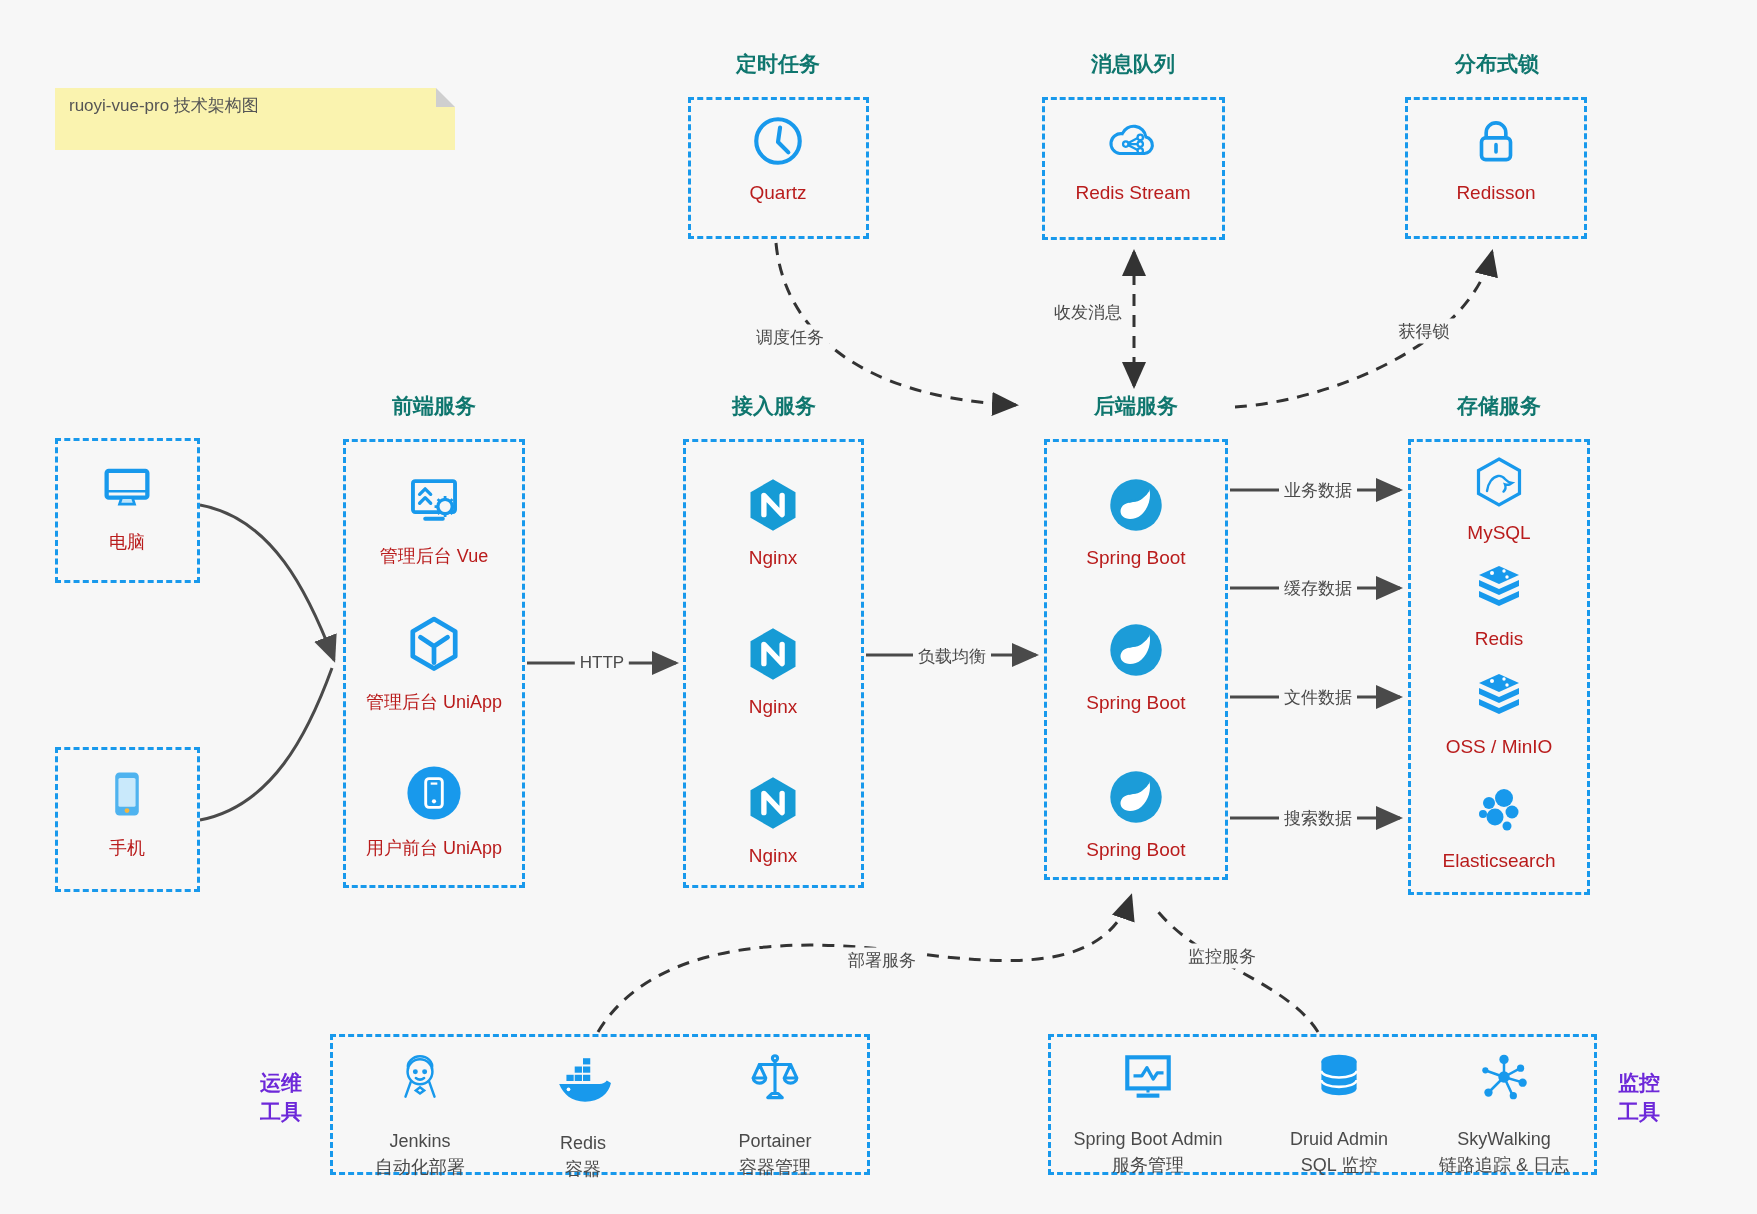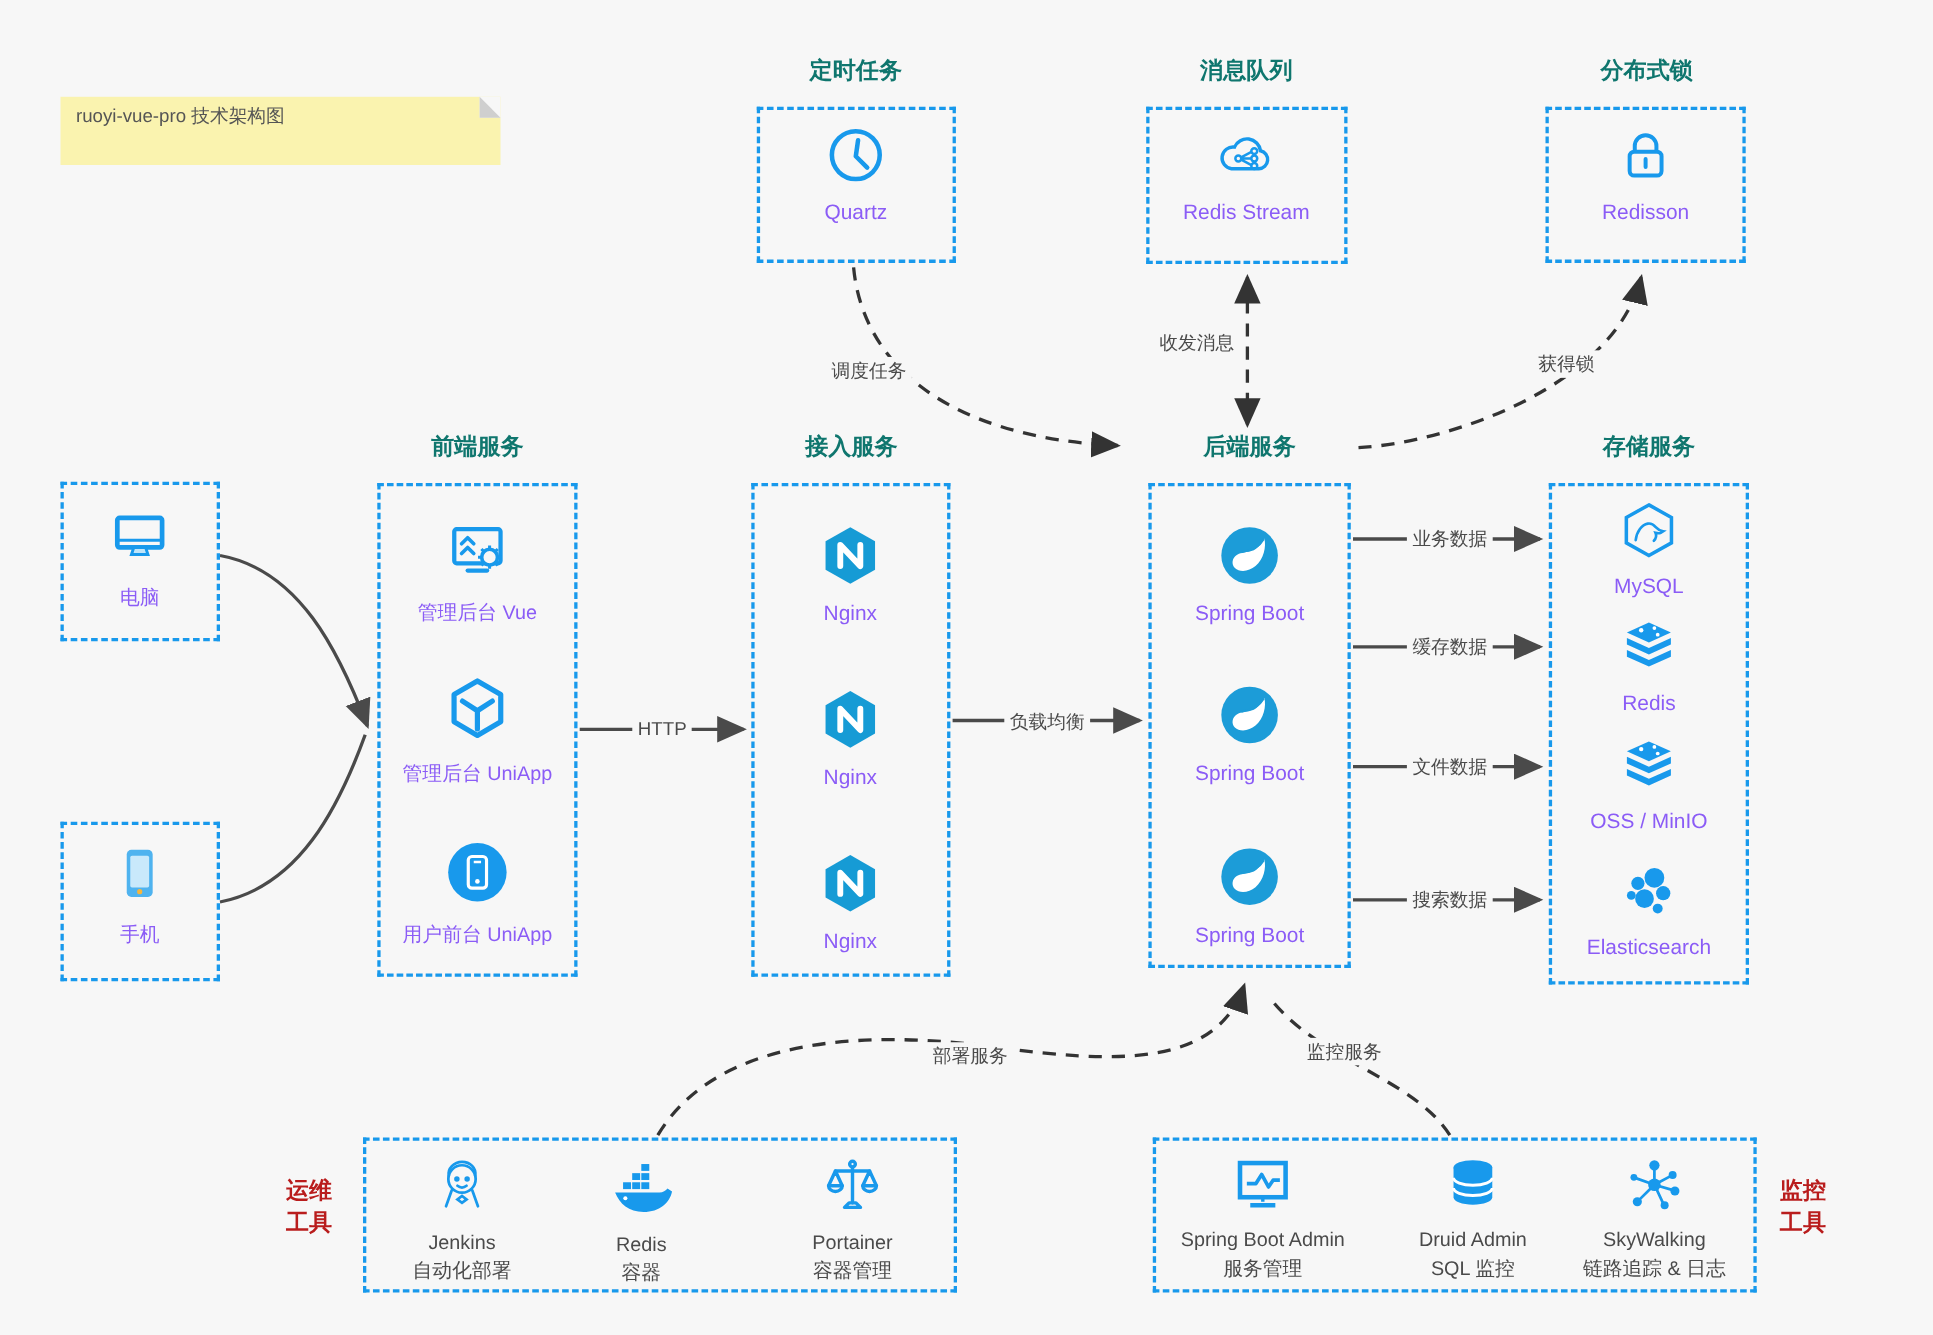--- a/index.html
+++ b/index.html
@@ -16,28 +16,28 @@
     background:#FAF3AF;color:#555;font-size:17px;line-height:27px;
     padding:4px 0 0 14px;box-sizing:border-box;
   }
   .note .fold{position:absolute;top:0;right:0;width:0;height:0;
     border-top:19px solid #F7F7F7;border-left:19px solid #CFCFCF;}
   .gtitle{
     position:absolute;transform:translateX(-50%);
     color:#0f766e;font-size:21px;font-weight:bold;white-space:nowrap;
   }
   .side{
-    position:absolute;color:#b91c1c;font-size:21px;font-weight:bold;
+    position:absolute;color:#6d28d9;font-size:21px;font-weight:bold;
     line-height:29px;white-space:pre-line;text-align:center;
   }
   .gbox{position:absolute;border:3px dashed #1899EC;box-sizing:border-box;}
   .node{position:absolute;width:190px;transform:translateX(-50%);text-align:center;}
   .node .icon{display:inline-block;line-height:0;}
-  .nlabel{font-size:18px;color:#8b5cf6;margin-top:8px;white-space:nowrap;}
-  .nlabel2{font-size:18px;color:#4A4A4A;margin-top:3px;line-height:26px;white-space:nowrap;}
+  .nlabel{font-size:18px;color:#b91c1c;margin-top:8px;white-space:nowrap;}
+  .nlabel2{font-size:18px;color:#4A4A4A;margin-top:16px;line-height:26px;white-space:nowrap;}
   .elabel{
     position:absolute;transform:translate(-50%,-50%);
     font-size:17px;color:#4A4A4A;background:#F7F7F7;padding:1px 5px;white-space:nowrap;
   }
 </style>
 </head>
 <body>
 
 <div id="canvas">
 

